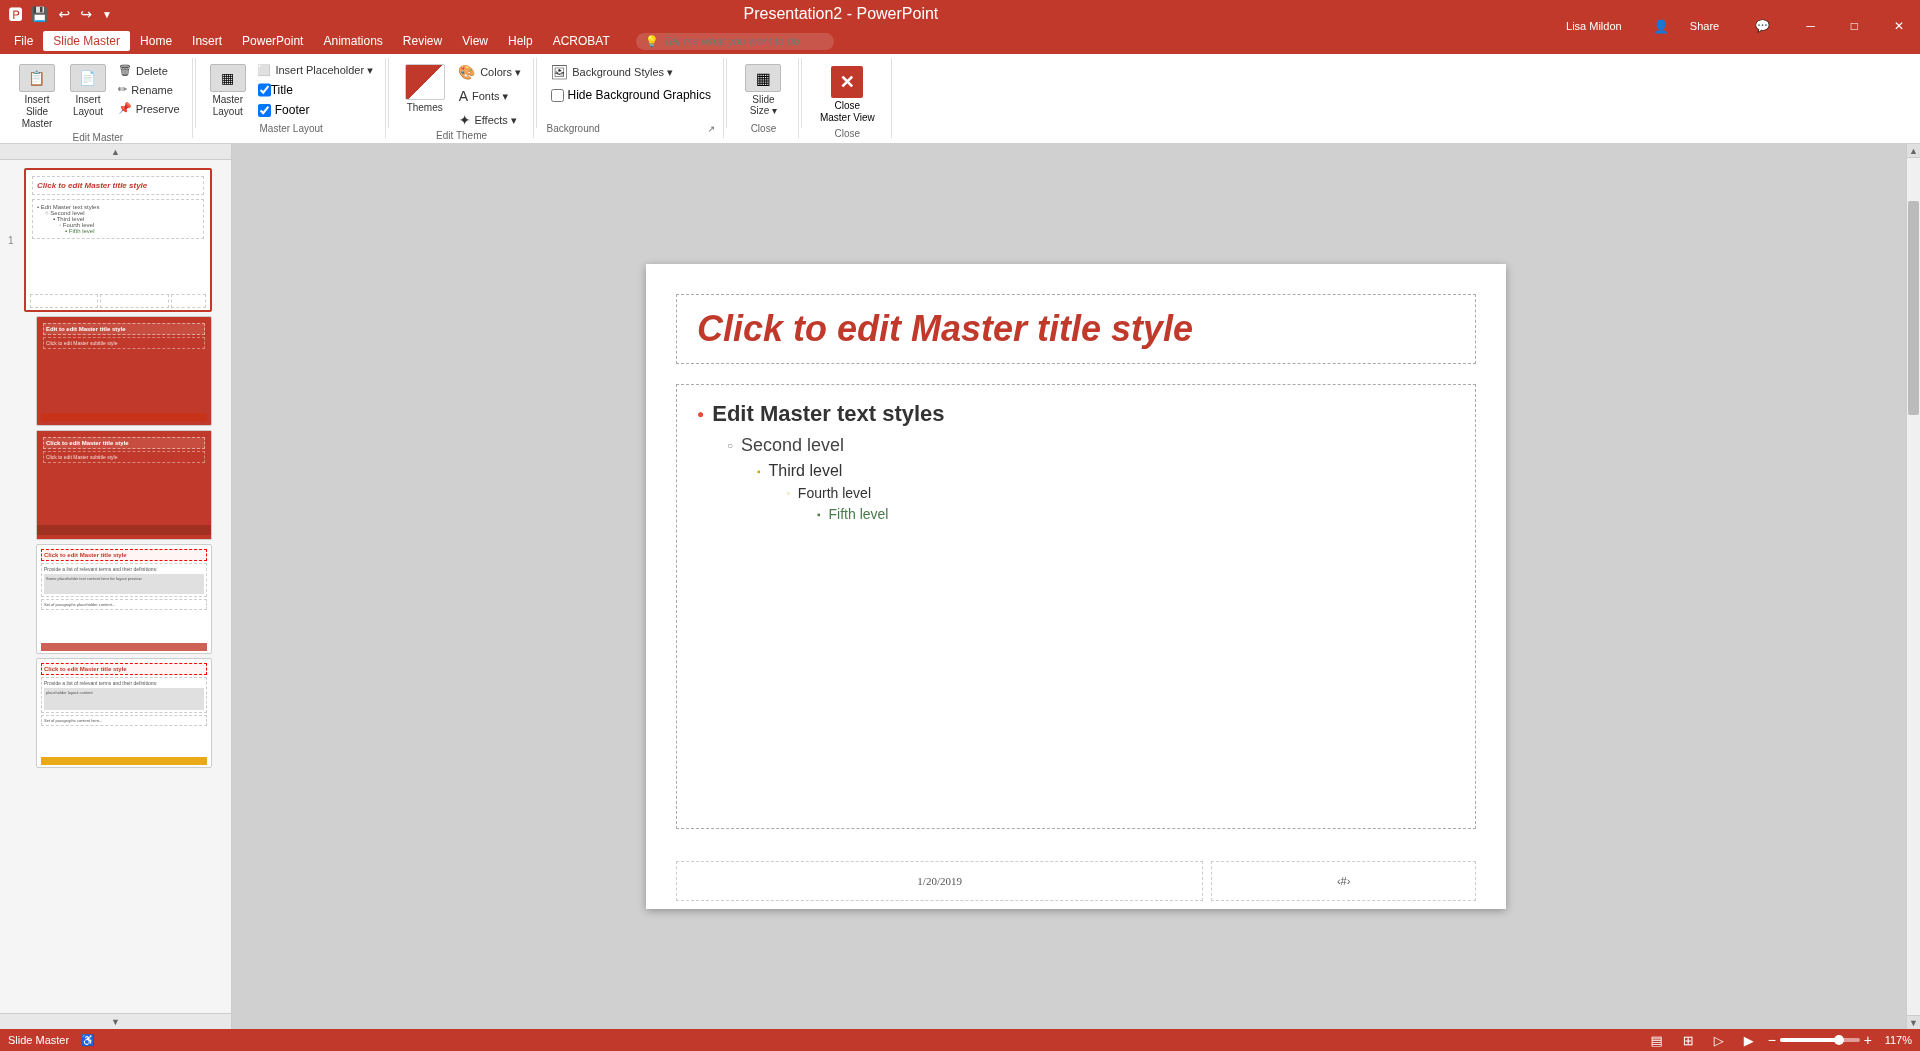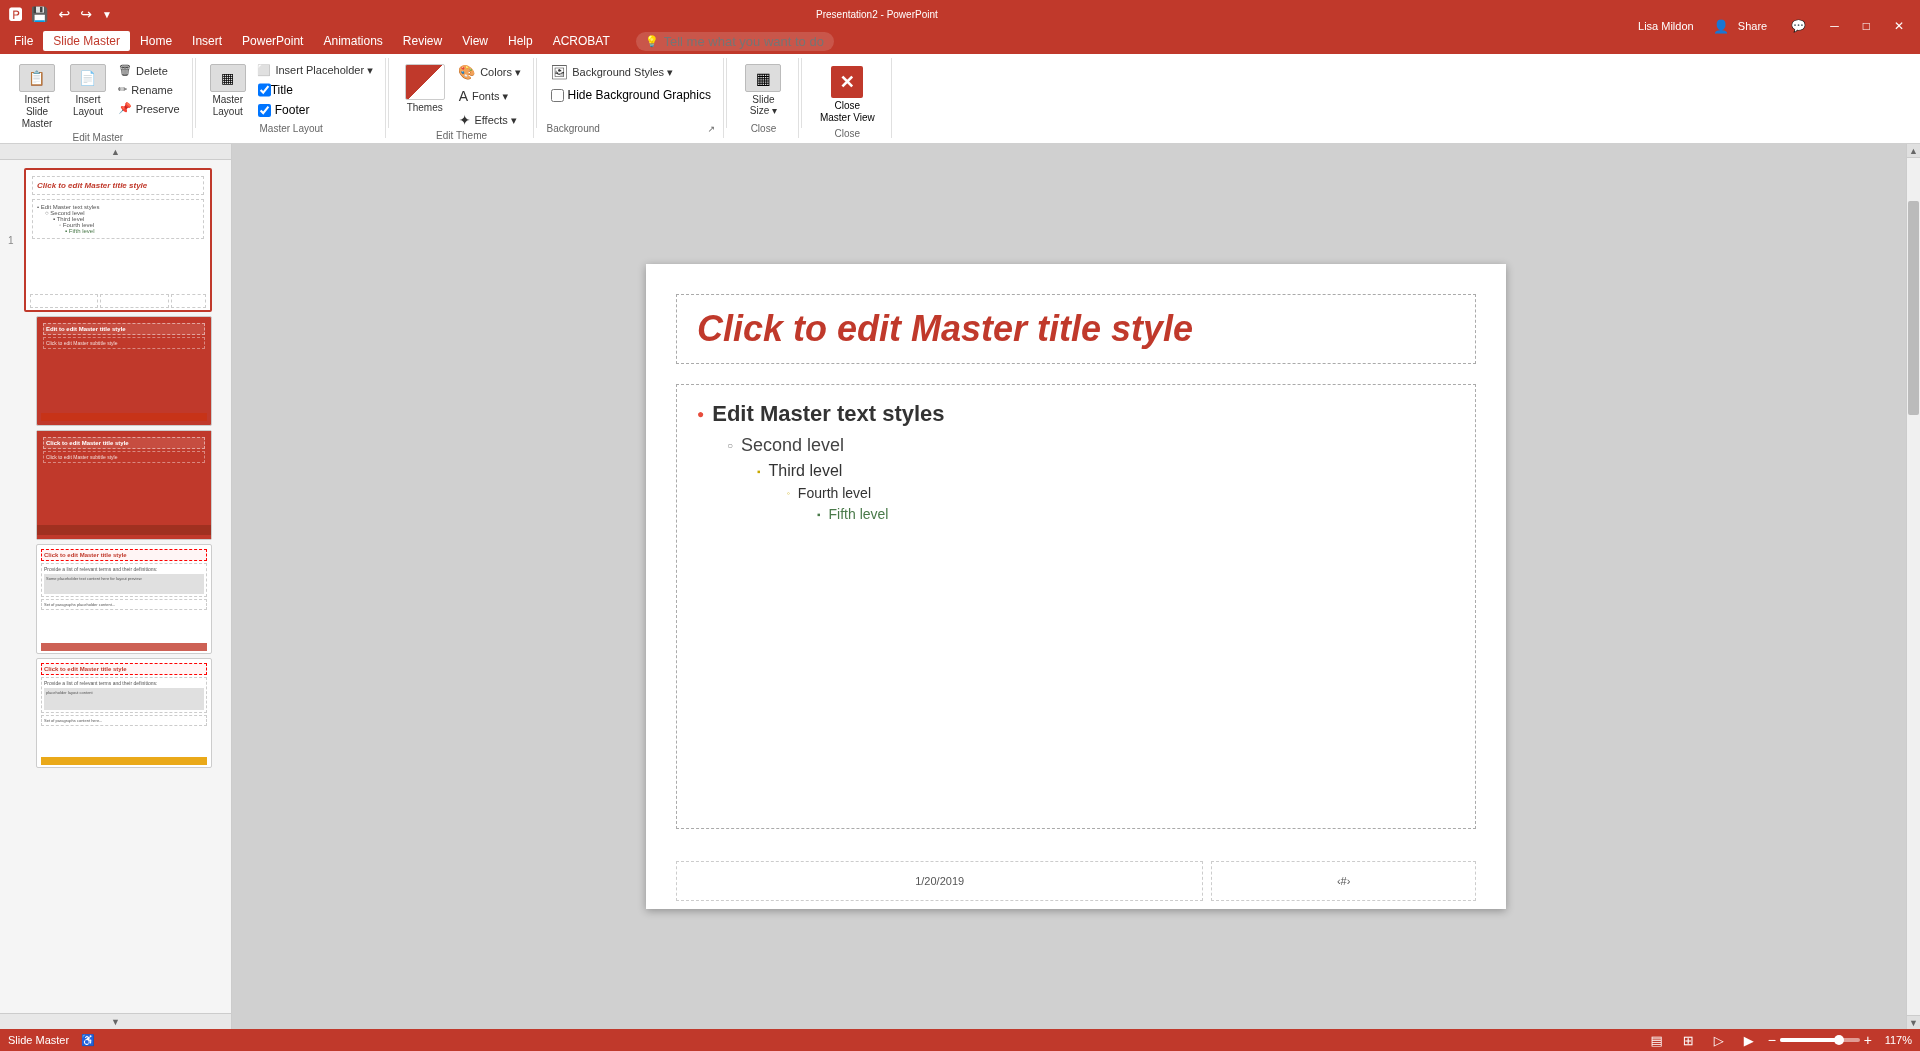--- a/index.html
+++ b/index.html
@@ -9,22 +9,22 @@
     .title-bar {
       height: 28px;
       background: #c0392b;
       display: flex;
       align-items: center;
       justify-content: space-between;
       padding: 0 8px;
       color: white;
     }
     .title-bar-left { display: flex; align-items: center; gap: 4px; }
-    .title-bar-center { font-size: 10px; color: white; text-align: right; }
-    .title-bar-right { display: flex; align-items: center; gap: 8px; margin-top: 24px; }
+    .title-bar-center { font-size: 16px; color: white; text-align: right; }
+    .title-bar-right { display: flex; align-items: center; gap: 20px; margin-top: 24px; }
     .title-btn { color: white; font-size: 12px; cursor: pointer; padding: 2px 8px; }
 
     
     .qat { display: flex; align-items: center; gap: 2px; }
     .qat-btn { color: white; font-size: 14px; cursor: pointer; padding: 2px 4px; border-radius: 2px; }
 
     
     .menu-bar {
       height: 26px;
       background: #c0392b;
@@ -189,21 +189,21 @@
       height: 40px;
     }
     .footer-box {
       border: 1px dashed #ccc;
       display: flex;
       align-items: center;
       justify-content: center;
       font-size: 11px;
       color: #555;
     }
-    .footer-date { flex: 1; }
+    .footer-date { flex: 1; font-family: Liberation Serif, serif; }
     .footer-text { flex: 2; }
     .footer-page { flex: 0.5; }
 
     
     .status-bar {
       height: 22px;
       background: #c0392b;
       display: flex;
       align-items: center;
       justify-content: space-between;
@@ -271,21 +271,21 @@
   <span class="menu-item">Home</span>
   <span class="menu-item">Insert</span>
   <span class="menu-item">PowerPoint</span>
   <span class="menu-item">Animations</span>
   <span class="menu-item">Review</span>
   <span class="menu-item">View</span>
   <span class="menu-item">Help</span>
   <span class="menu-item">ACROBAT</span>
   <div style="display:flex;align-items:center;margin-left:16px;background:rgba(255,255,255,0.15);border-radius:12px;padding:2px 10px;gap:4px;cursor:pointer;">
     <span style="color:white;font-size:11px;">💡</span>
-    <input type="text" style="background: transparent; border: none; outline: none; color: white; font-size: 13px; width: 160px;" placeholder="Tell me what you want to do">
+    <input type="text" style="background: transparent; border: none; outline: none; color: white; font-size: 11px; width: 160px; font-style: italic;" placeholder="Tell me what you want to do">
   </div>
 </div>
 
 <div class="ribbon">
 
   <div class="ribbon-group" style="min-width:160px;">
     <div class="ribbon-group-content">
 
       <div class="ribbon-btn" style="max-width:50px;">
         <div style="display:flex;flex-direction:column;align-items:center;">

